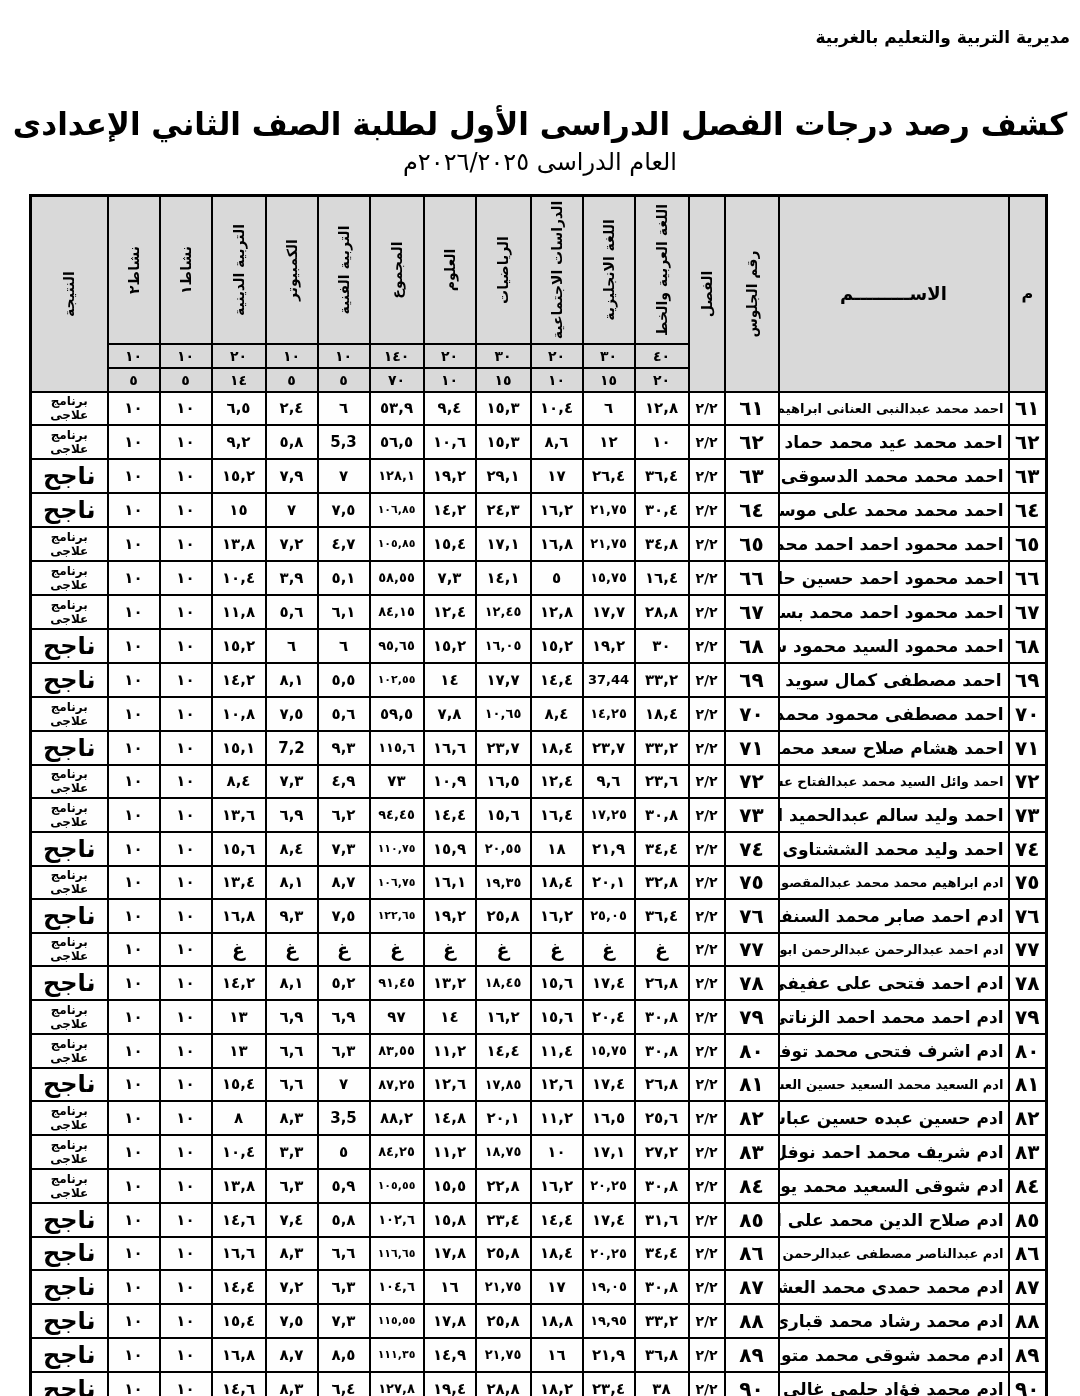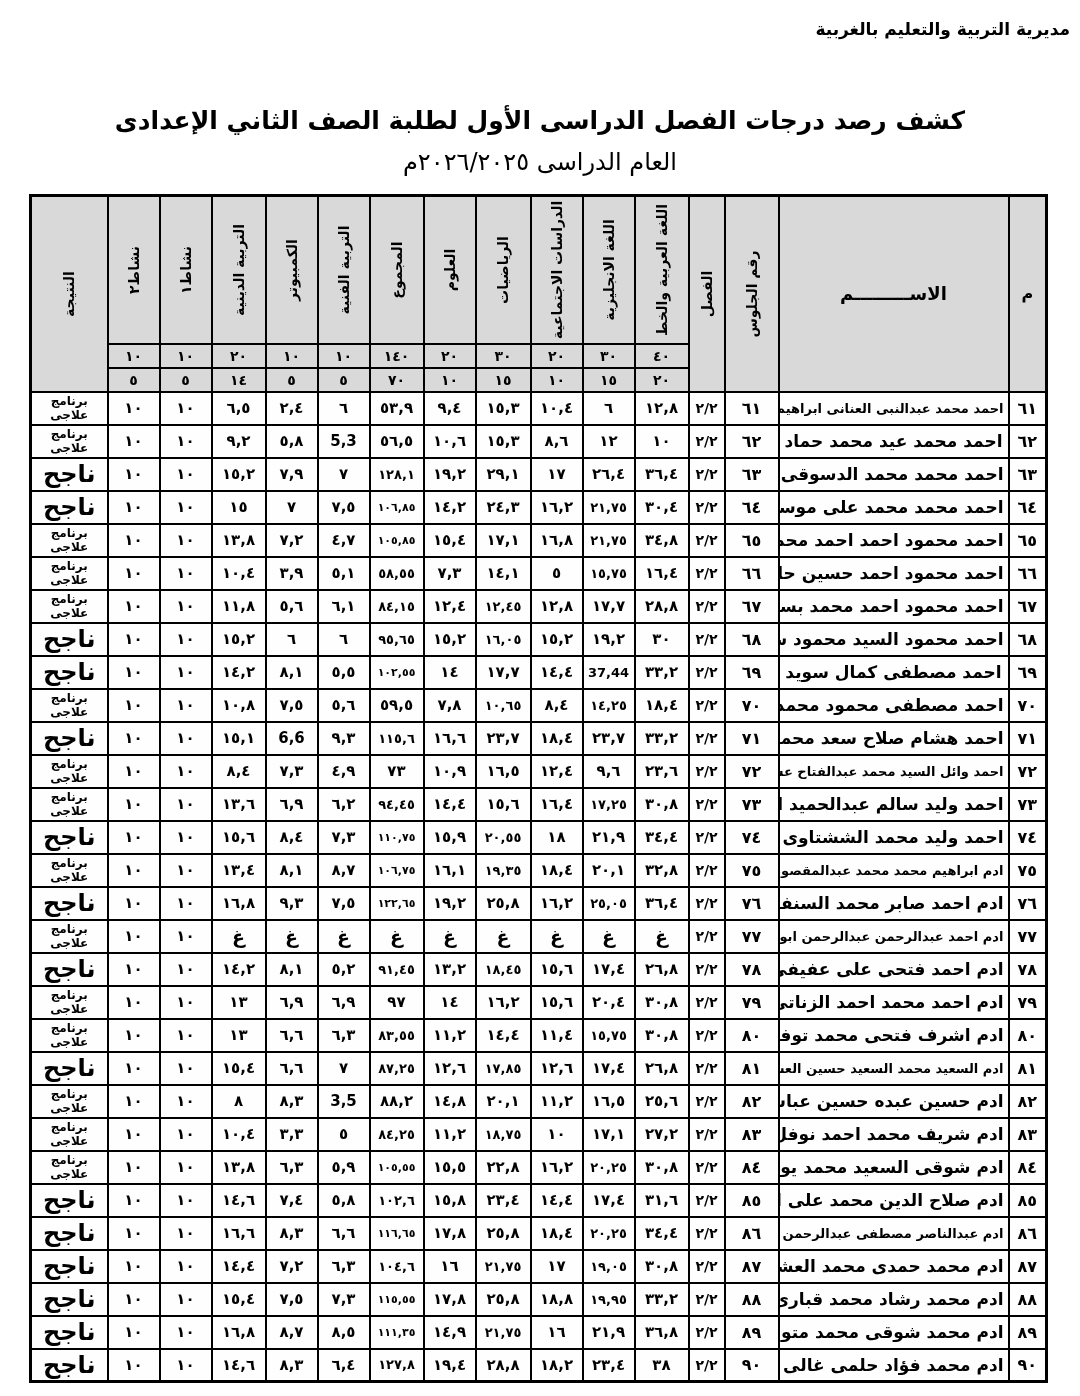--- a/index.html
+++ b/index.html
@@ -6,26 +6,26 @@
   html, body { background: #ffffff; }
   body {
     width: 1080px; height: 1396px;
     position: relative;
     font-family: "DejaVu Sans", sans-serif;
     color: #000;
     direction: rtl;
     overflow: hidden;
   }
   .admin-block {
-    position: absolute; top: 16px; right: 10px;
+    position: absolute; top: 24px; right: 10px;
     text-align: right; font-size: 17px; font-weight: bold; line-height: 1.62; margin-left: 27px;
   }
   .title-1 {
     position: absolute; top: 106px; right: 0; left: 0;
-    text-align: center; font-size: 25px; font-weight: bold;
+    text-align: center; font-size: 31px; font-weight: bold;
   }
   .title-2 {
     position: absolute; top: 148px; right: 0; left: 0;
     text-align: center; font-size: 24px; font-weight: normal;
   }
   table.grades {
     position: absolute; top: 194px; right: 32px;
     width: 1016px;
     border-collapse: collapse; table-layout: fixed;
     border: 3px solid #000;
@@ -41,23 +41,23 @@
   th.hcell { height: 148px; position: relative; }
   .vtext {
     position: absolute; top: 50%; left: 50%;
     transform: translate(-50%,-50%) rotate(-90deg);
     white-space: nowrap; font-size: 14px; font-weight: bold;
   }
   th.h-serial { font-size: 16px; }
   th.h-name  { font-size: 18px; letter-spacing: 0.5px; }
   td.maxv { height: 24px; font-size: 14px; }
   tbody td { height: 33px; font-size: 15px; background: #fefefe; }
-  td.serial-c, td.seat-c { font-size: 16px; text-align: center; }
+  td.serial-c, td.seat-c { font-size: 20px; text-align: center; }
   td.class-c { font-size: 14px; }
-  td.name-c { font-size: 17px; padding: 0 4px; white-space: nowrap; }
+  td.name-c { font-size: 17px; padding: 6px 4px; white-space: nowrap; }
   td.name-c.sm { font-size: 13px; }
   td.score-c.s  { font-size: 13px; }
   td.score-c.xs { font-size: 11px; border-radius: 12px; }
   td.score-c.gh { font-size: 19px; }
   td.result-c.pass { font-size: 24px; }
   td.result-c.remedial { font-size: 12px; }
 </style>
 </head>
 <body>
 
@@ -347,21 +347,21 @@
         <td class="name-c">احمد هشام صلاح سعد محمد سعد</td>
         <td class="seat-c">٧١</td>
         <td class="class-c">٢/٢</td>
         <td class="score-c">٣٣,٢</td>
         <td class="score-c">٢٣,٧</td>
         <td class="score-c">١٨,٤</td>
         <td class="score-c">٢٣,٧</td>
         <td class="score-c">١٦,٦</td>
         <td class="score-c s">١١٥,٦</td>
         <td class="score-c">٩,٣</td>
-        <td class="score-c">6,6</td>
+        <td class="score-c">7,2</td>
         <td class="score-c">١٥,١</td>
         <td class="score-c">١٠</td>
         <td class="score-c">١٠</td>
         <td class="result-c pass">ناجح</td>
       </tr>
       <tr>
         <td class="serial-c">٧٢</td>
         <td class="name-c sm">احمد وائل السيد محمد عبدالفتاح عسكر</td>
         <td class="seat-c">٧٢</td>
         <td class="class-c">٢/٢</td>

